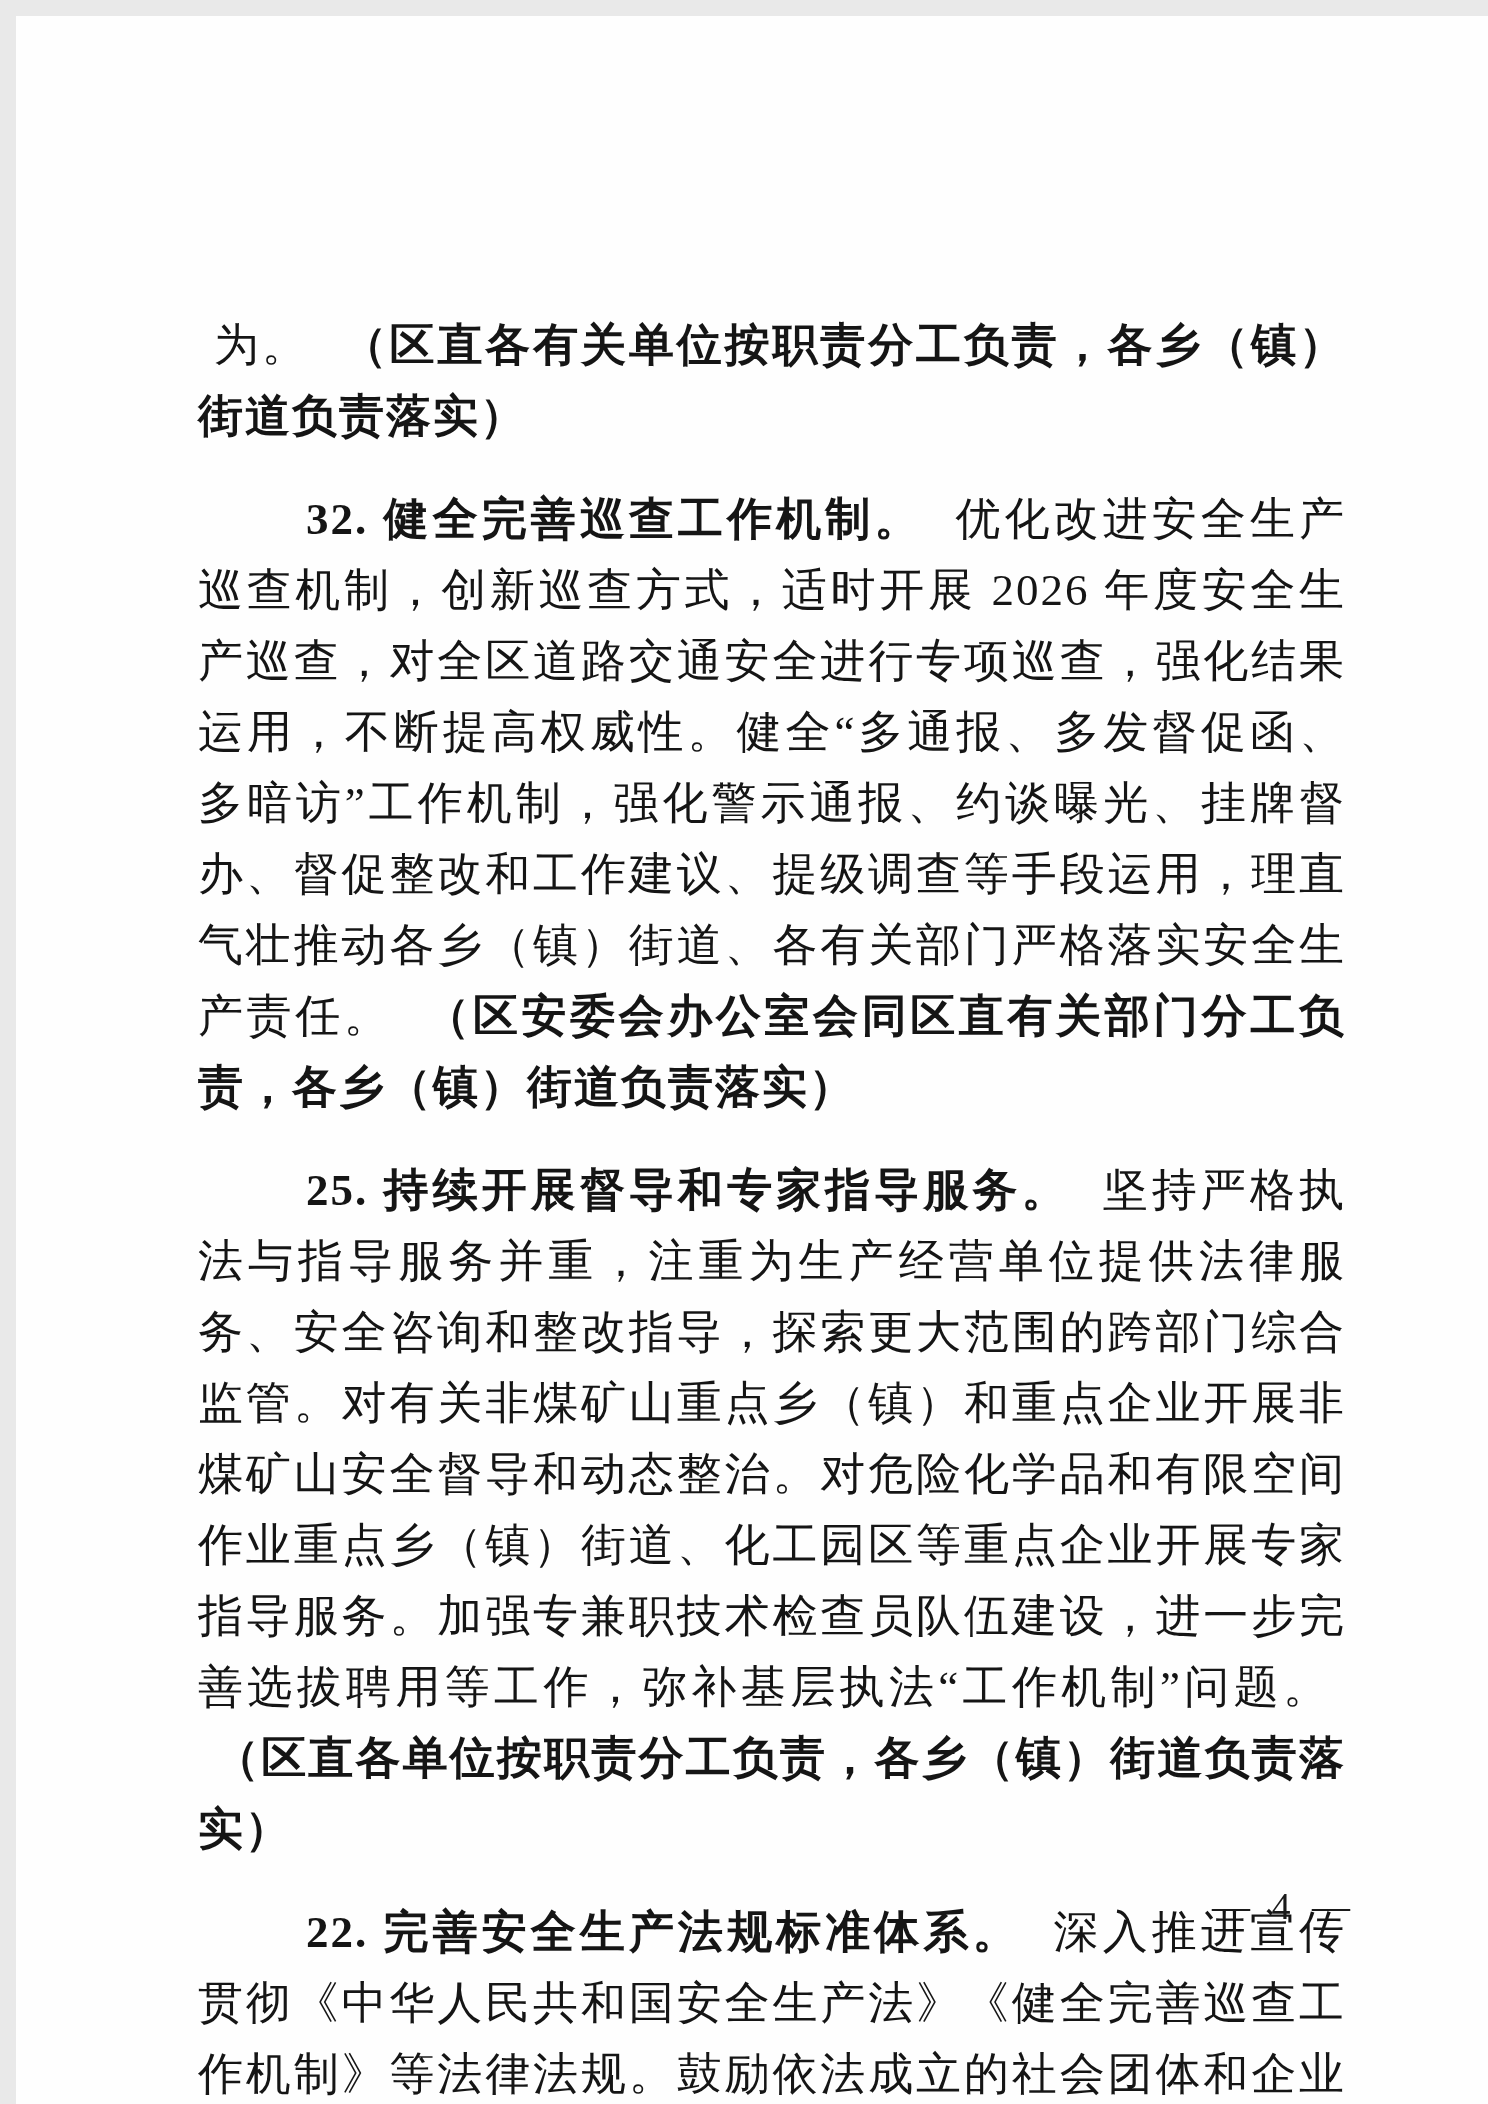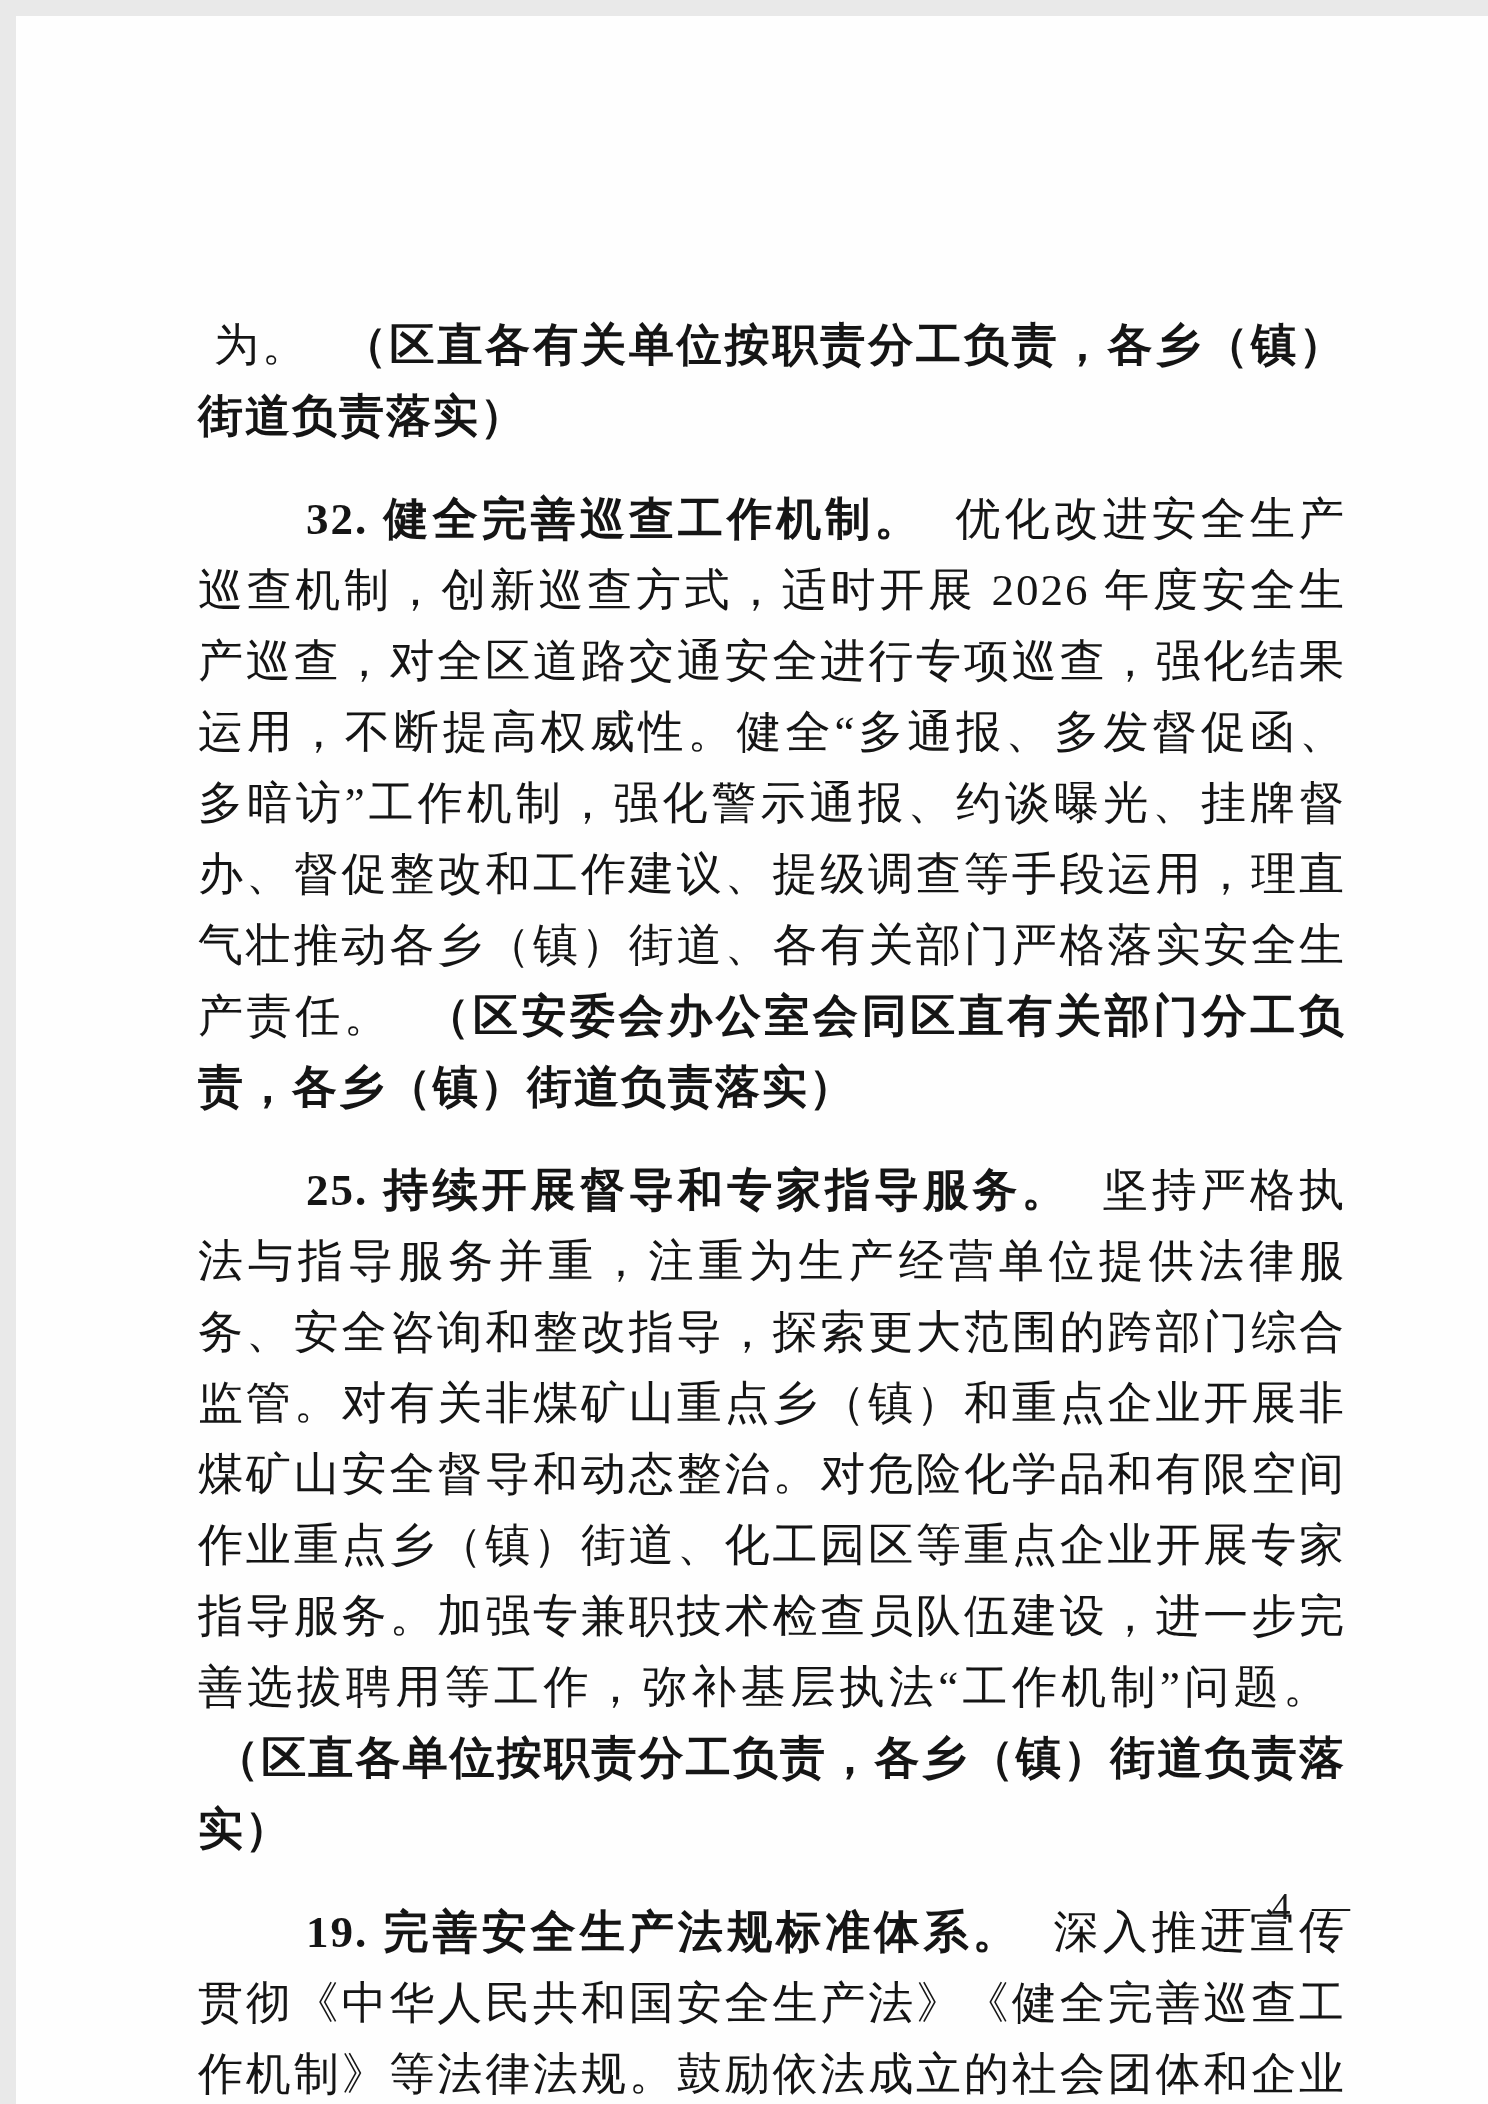--- a/index.html
+++ b/index.html
@@ -55,20 +55,20 @@
     <p class="para">
       <span class="seg-bold">32. 健全完善巡查工作机制。</span><span>优化改进安全生产巡查机制，创新巡查方式，适时开展 2026 年度安全生产巡查，对全区道路交通安全进行专项巡查，强化结果运用，不断提高权威性。健全“多通报、多发督促函、多暗访”工作机制，强化警示通报、约谈曝光、挂牌督办、督促整改和工作建议、提级调查等手段运用，理直气壮推动各乡（镇）街道、各有关部门严格落实安全生产责任。</span><span class="seg-bold">（区安委会办公室会同区直有关部门分工负责，各乡（镇）街道负责落实）</span>
     </p>
 
     <p class="para">
       <span class="seg-bold">25. 持续开展督导和专家指导服务。</span><span>坚持严格执法与指导服务并重，注重为生产经营单位提供法律服务、安全咨询和整改指导，探索更大范围的跨部门综合监管。对有关非煤矿山重点乡（镇）和重点企业开展非煤矿山安全督导和动态整治。对危险化学品和有限空间作业重点乡（镇）街道、化工园区等重点企业开展专家指导服务。加强专兼职技术检查员队伍建设，进一步完善选拔聘用等工作，弥补基层执法“工作机制”问题。</span><span class="seg-bold">（区直各单位按职责分工负责，各乡（镇）街道负责落实）</span>
     </p>
 
 
     <p class="para">
-      <span class="seg-bold">19. 完善安全生产法规标准体系。</span><span>深入推进宣传贯彻《中华人民共和国安全生产法》《健全完善巡查工作机制》等法律法规。鼓励依法成立的社会团体和企业制定更加严格的安全生产标准。深</span>
+      <span class="seg-bold">22. 完善安全生产法规标准体系。</span><span>深入推进宣传贯彻《中华人民共和国安全生产法》《健全完善巡查工作机制》等法律法规。鼓励依法成立的社会团体和企业制定更加严格的安全生产标准。深</span>
     </p>
 
   </div>
 
   <div class="page-number">— 4 —</div>
 
 </div>
 
 </body></html>

